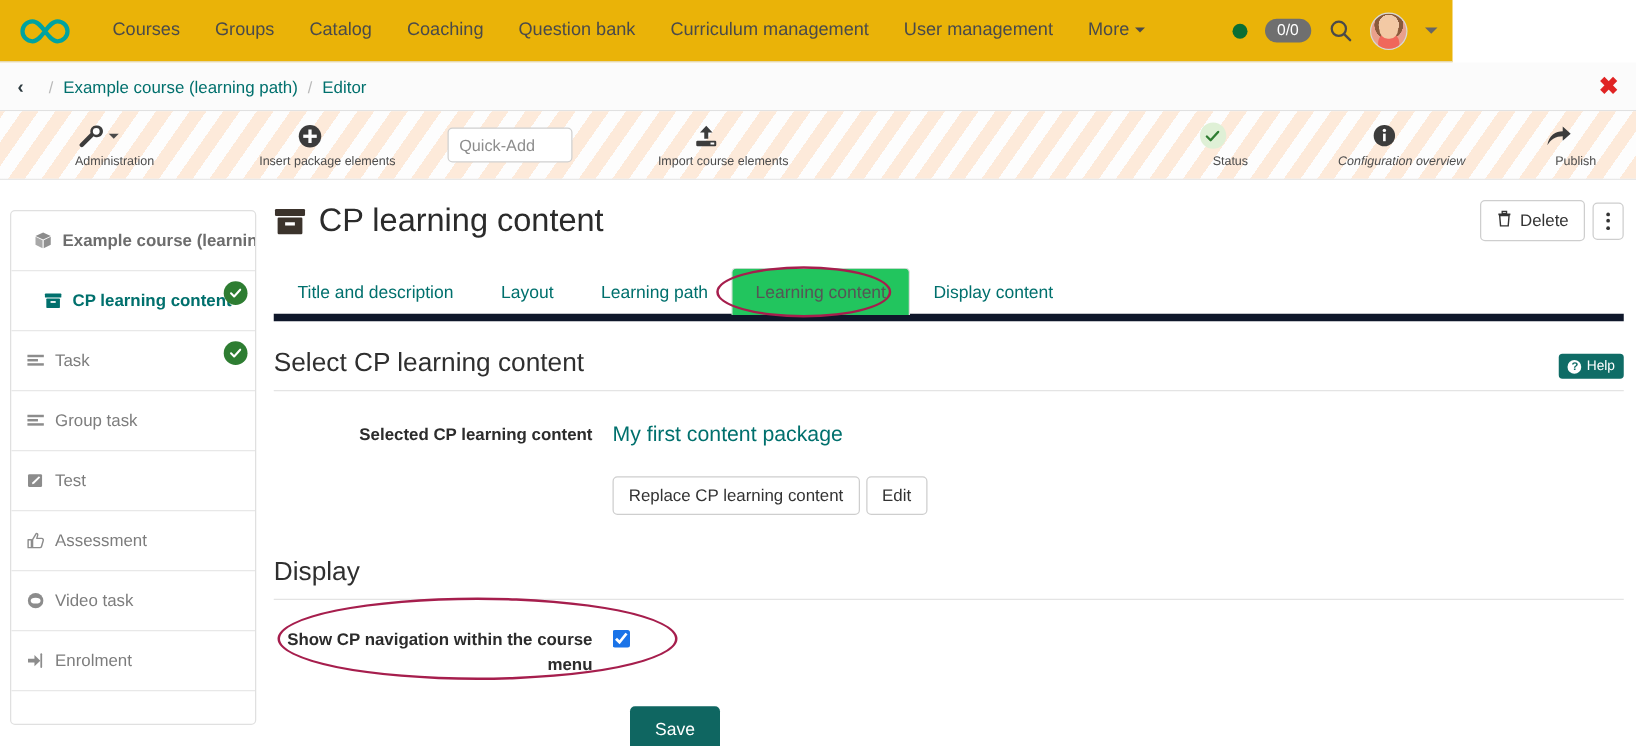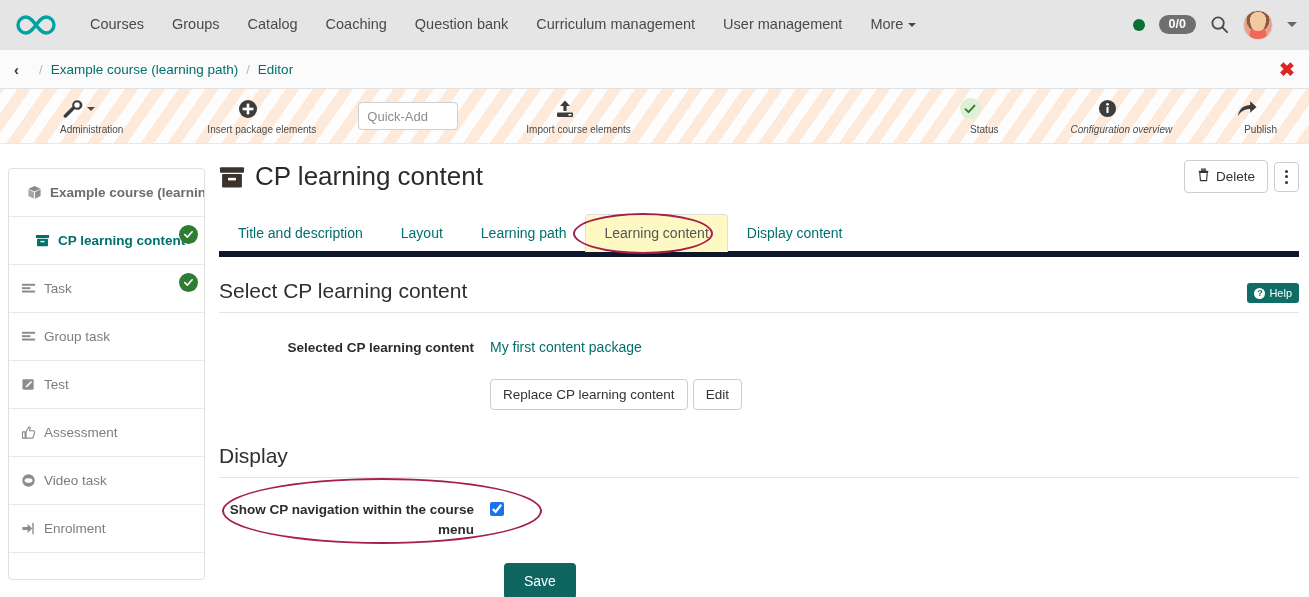--- a/index.html
+++ b/index.html
@@ -7,43 +7,43 @@
     margin: 0; padding: 0;
     width: 1309px; height: 597px;
     background: #ffffff;
     font-family: "Liberation Sans", sans-serif;
     color: #333333;
     overflow: hidden;
   }
 
   
   #topnav {
-    position: absolute; left: 0; top: 0; width: 1309px; height: 50px;
-    background: #e5e5e5;
+    position: absolute; left: 0; top: 0; width: 1162px; height: 50px;
+    background: #eab308;
     border-bottom: 1px solid #e5e5e5;
     display: flex; align-items: center;
   }
   #logo { margin-left: 14px; margin-right: 18px; display: flex; align-items: center; }
   .navlink {
     font-size: 14.5px; color: #4a4a4a; padding: 0 14px;
     line-height: 49px; text-decoration: none; white-space: nowrap;
     cursor: pointer;
   }
   .caret {
     display: inline-block; width: 0; height: 0; margin-left: 5px;
     border-left: 4px solid transparent; border-right: 4px solid transparent;
     border-top: 4px solid #4a4a4a; vertical-align: middle;
   }
   #nav-right {
     margin-left: auto; display: flex; align-items: center;
     margin-right: 12px; gap: 14px;
   }
   #status-dot { width: 12px; height: 12px; border-radius: 50%; background: #0b6e34; }
   #ratio-badge {
-    background: #6f6f6f; color: #ffffff; font-size: 12.5px; font-weight: bold;
+    background: #6f6f6f; color: #ffffff; font-size: 12.5px; font-weight: normal;
     border-radius: 11px; padding: 3px 10px; line-height: 1;
   }
   #avatar {
     width: 30px; height: 30px; border-radius: 50%; overflow: hidden;
     background: radial-gradient(circle at 50% 32%, #f0c9a8 0 34%, #8a5a3c 35% 48%, #e9a08c 49% 100%);
     position: relative; border: 1px solid #d8d8d8;
   }
   #avatar::after {
     content:""; position:absolute; left:50%; top:56%; width:17px; height:20px;
     transform: translateX(-50%); border-radius: 9px 9px 0 0; background:#f0675b;
@@ -151,21 +151,21 @@
   #tabs {
     margin-top: 20px; display: flex; align-items: flex-end;
     border-bottom: 6px solid #0f172a; position: relative;
   }
   .tab {
     font-size: 14px; color: #00706d; padding: 10px 18px 11px 18px;
     cursor: pointer; white-space: nowrap; position: relative; top: 1px;
     border: 1px solid transparent; border-bottom: none;
   }
   .tab.active {
-    color: #555555; background: #fef9c3;
+    color: #555555; background: #22c55e;
     border-color: #dedede; border-radius: 4px 4px 0 0;
   }
 
   
   .sec-head {
     font-size: 21px; color: #2f2f2f; font-weight: normal;
     margin: 22px 0 0 0; padding-bottom: 9px; border-bottom: 1px solid #e4e4e4;
     position: relative;
   }
   #help-badge {
@@ -180,21 +180,21 @@
     line-height:1;
   }
 
   
   .form-row { display: flex; margin-top: 25px; }
   .form-label {
     width: 271px; text-align: right; font-size: 13.5px; font-weight: bold;
     color: #2c2c2c; padding-right: 16px; line-height: 1.45;
   }
   .form-field { flex: 1; }
-  .link-teal { color: #00706d; font-size: 14px; text-decoration: none; cursor: pointer; }
+  .link-teal { color: #00706d; font-size: 17px; text-decoration: none; cursor: pointer; }
   #pkg-buttons { display: flex; gap: 5px; margin-top: 23px; }
 
   #checkbox {
     width: 14px; height: 14px; accent-color: #1a73e8; margin: 2px 0 0 0; cursor: pointer;
   }
 
   #save-btn {
     margin-left: 285px; margin-top: 24px;
     background: #0f6661; color: #ffffff; border: none; border-radius: 4px;
     font-size: 14px; padding: 10px 20px; cursor: pointer;

